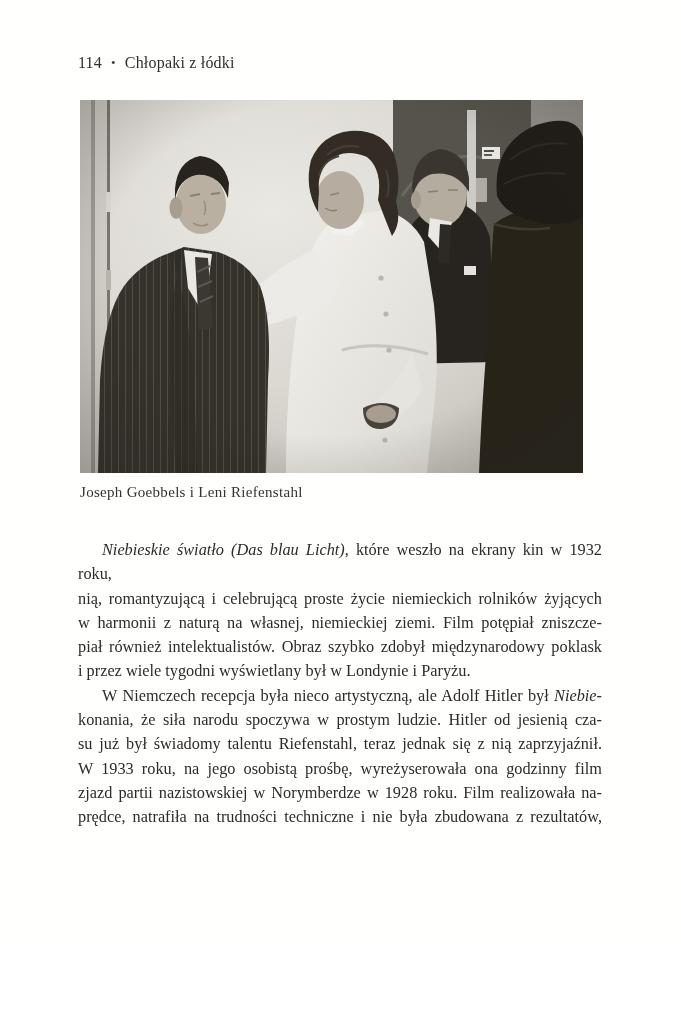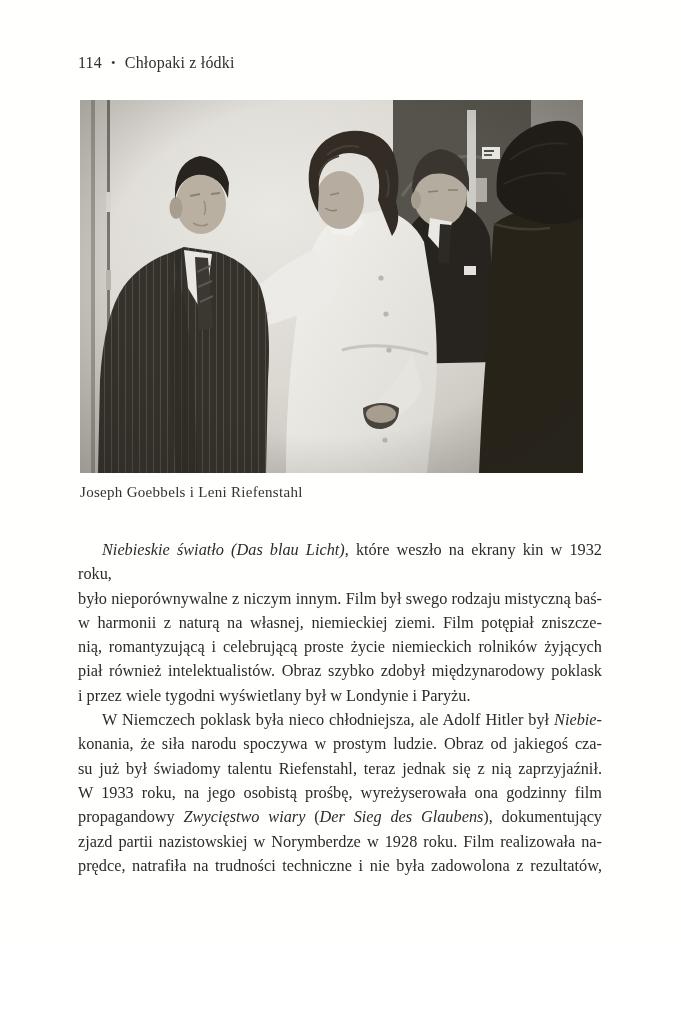--- a/index.html
+++ b/index.html
@@ -161,30 +161,28 @@
 
         <rect width="503" height="373" fill="url(#vig)"></rect>
       </svg>
     </div>
     <figcaption class="photo-caption">Joseph Goebbels i Leni Riefenstahl</figcaption>
   </figure>
 
   <main class="body-text" id="body-text">
       <div class="para">
         <div class="line indent"><span class="it">Niebieskie światło (Das blau Licht)</span><span class="rm">, które weszło na ekrany kin w 1932 roku,</span></div>
-        <div class="line"><span class="rm">było nieporównywalne z niczym innym. Film był swego rodzaju mistyczną baś-</span></div>
+        <div class="line"><span class="rm">nią, romantyzującą i celebrującą proste życie niemieckich rolników żyjących</span></div>
         <div class="line"><span class="rm">w harmonii z naturą na własnej, niemieckiej ziemi. Film potępiał zniszcze-</span></div>
-        <div class="line"><span class="rm">nią, romantyzującą i celebrującą proste życie niemieckich rolników żyjących</span></div>
         <div class="line"><span class="rm">piał również intelektualistów. Obraz szybko zdobył międzynarodowy poklask</span></div>
         <div class="line no-just"><span class="rm">i przez wiele tygodni wyświetlany był w Londynie i Paryżu.</span></div>
       </div>
       <div class="para">
-        <div class="line indent"><span class="rm">W Niemczech poklask była nieco chłodniejsza, ale Adolf Hitler był </span><span class="it">Niebie-</span></div>
-        <div class="line"><span class="rm">konania, że siła narodu spoczywa w prostym ludzie. Obraz od jakiegoś cza-</span></div>
+        <div class="line indent"><span class="rm">W Niemczech recepcja była nieco artystyczną, ale Adolf Hitler był </span><span class="it">Niebie-</span></div>
+        <div class="line"><span class="rm">konania, że siła narodu spoczywa w prostym ludzie. Hitler od jesienią cza-</span></div>
         <div class="line"><span class="rm">su już był świadomy talentu Riefenstahl, teraz jednak się z nią zaprzyjaźnił.</span></div>
         <div class="line"><span class="rm">W 1933 roku, na jego osobistą prośbę, wyreżyserowała ona godzinny film</span></div>
-        <div class="line"><span class="rm">propagandowy </span><span class="it">Zwycięstwo wiary</span><span class="rm"> (</span><span class="it">Der Sieg des Glaubens</span><span class="rm">), dokumentujący</span></div>
         <div class="line"><span class="rm">zjazd partii nazistowskiej w Norymberdze w 1928 roku. Film realizowała na-</span></div>
-        <div class="line"><span class="rm">prędce, natrafiła na trudności techniczne i nie była zadowolona z rezultatów,</span></div>
+        <div class="line"><span class="rm">prędce, natrafiła na trudności techniczne i nie była zbudowana z rezultatów,</span></div>
       </div>
     </main>
 
 </div>
 
 </body></html>

